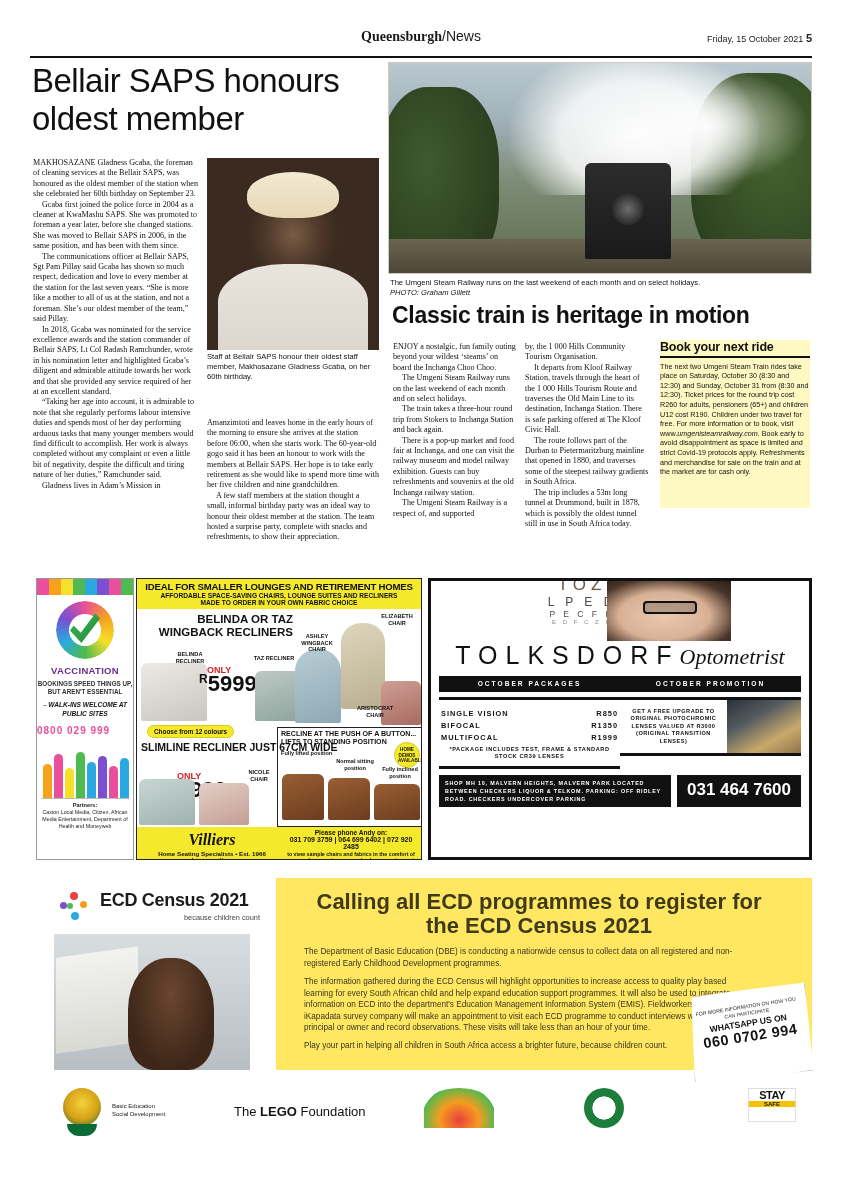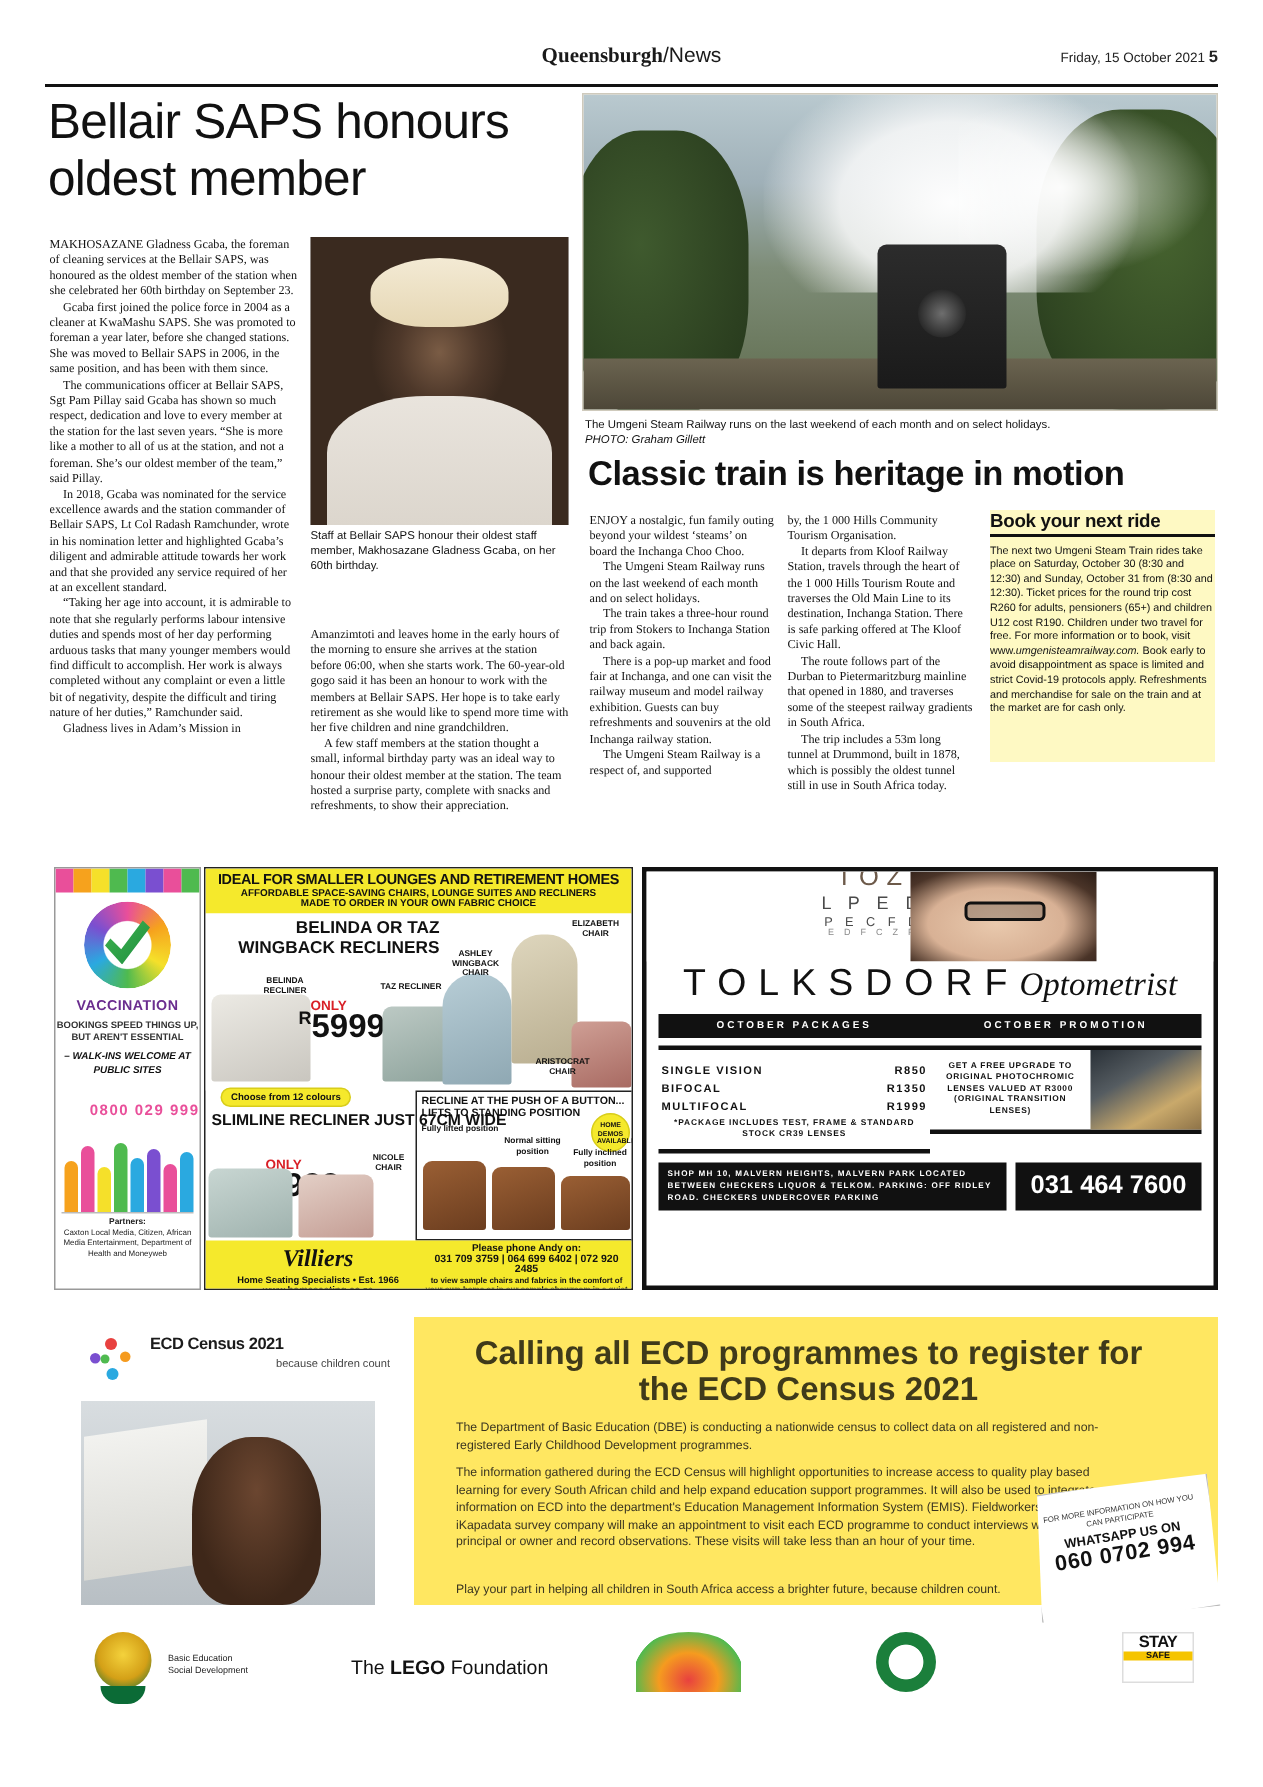--- a/index.html
+++ b/index.html
@@ -160,21 +160,21 @@
     background:linear-gradient(135deg,#3fb34f,#1f8f3f);
     clip-path: polygon(12% 42%, 0 58%, 38% 100%, 100% 18%, 84% 2%, 36% 66%);
   }
   .vacc-title {
     text-align:center; font-size:9.5px; font-weight:bold; color:#6a2d8f;
     margin-top:6px; letter-spacing:.3px;
   }
   .vacc-body { text-align:center; font-size:6.3px; line-height:8.2px; color:#333; margin-top:4px; font-weight:bold; }
   .vacc-walk { text-align:center; font-size:6.6px; line-height:8.4px; color:#111; margin-top:5px; font-weight:bold; font-style:italic; }
   .vacc-num {
-    text-align:right; font-size:10px; font-weight:bold; margin-top:17px;
+    text-align:left; font-size:10px; font-weight:bold; margin-top:7px;
     color:#e94f9a; letter-spacing:1px;
   }
   .vacc-hands { height:58px; position:relative; margin-top:4px; }
   .vacc-hands i {
     position:absolute; bottom:0; width:9px; height:40px; border-radius:5px 5px 0 0;
   }
   .vacc-partners {
     text-align:center; font-size:5.3px; line-height:7px; color:#222;
     border-top:1px solid #bbb; padding-top:3px; margin:0 4px;
   }
@@ -273,38 +273,38 @@
     position:absolute; left:0; top:0; width:776px; height:192px;
     background:#ffe761;
     clip-path: polygon(30% 0, 100% 0, 100% 100%, 28% 100%, 22% 78%, 26% 50%, 21% 26%);
   }
   .ecd-white-left {
     position:absolute; left:0; top:0; width:240px; height:192px; background:#fff;
   }
   .ecd-logo { position:absolute; left:22px; top:12px; width:220px; }
   .ecd-mark { position:absolute; left:0; top:2px; width:34px; height:34px; }
   .ecd-mark i { position:absolute; border-radius:50%; }
-  .ecd-title { margin-left:42px; font-size:11px; font-weight:bold; color:#1b1b1b; letter-spacing:-.3px; }
+  .ecd-title { margin-left:42px; font-size:18px; font-weight:bold; color:#1b1b1b; letter-spacing:-.3px; }
   .ecd-sub { margin-left:42px; text-align:right; width:160px; font-size:7.4px; color:#444; margin-top:2px; }
   .ecd-photo {
     position:absolute; left:18px; top:56px; width:196px; height:136px;
     background:linear-gradient(180deg,#d8dde0 0%,#b8bfc4 100%); overflow:hidden;
   }
   .ecd-book { position:absolute; left:2px; top:18px; width:82px; height:96px; background:linear-gradient(180deg,#f2f2ef,#d9d9d4); transform:skewY(-8deg); }
   .ecd-child { position:absolute; left:74px; top:24px; width:86px; height:112px; border-radius:46% 46% 30% 30%; background:radial-gradient(ellipse at 50% 32%, #6b4630 0%, #3e2719 70%); }
   .ecd-head {
     position:absolute; left:268px; top:12px; width:470px; text-align:center;
     font-size:22px; line-height:24px; font-weight:bold; color:#3f3a1a;
   }
   .ecd-p {
     position:absolute; left:268px; width:430px; font-size:8.2px; line-height:11.6px; color:#3a3520;
   }
   #ecd-p1 { top:68px; }
   #ecd-p2 { top:98px; }
-  #ecd-p3 { top:176px; }
+  #ecd-p3 { top:162px; }
   .wa-tag {
     position:absolute; left:688px; top:988px; width:124px; height:92px;
     background:#fff; border:1px solid #bbb; transform:rotate(-9deg);
     clip-path: polygon(8% 0, 100% 4%, 96% 100%, 0 92%);
     padding:14px 8px 0;
   }
   .wa-tag .t1 { font-size:5.2px; color:#333; text-align:center; line-height:6.6px; }
   .wa-tag .t2 { font-size:8.6px; font-weight:bold; color:#111; text-align:center; margin-top:2px;}
   .wa-tag .t3 { font-size:14.5px; font-weight:bold; color:#111; text-align:center; letter-spacing:.5px; }
 

